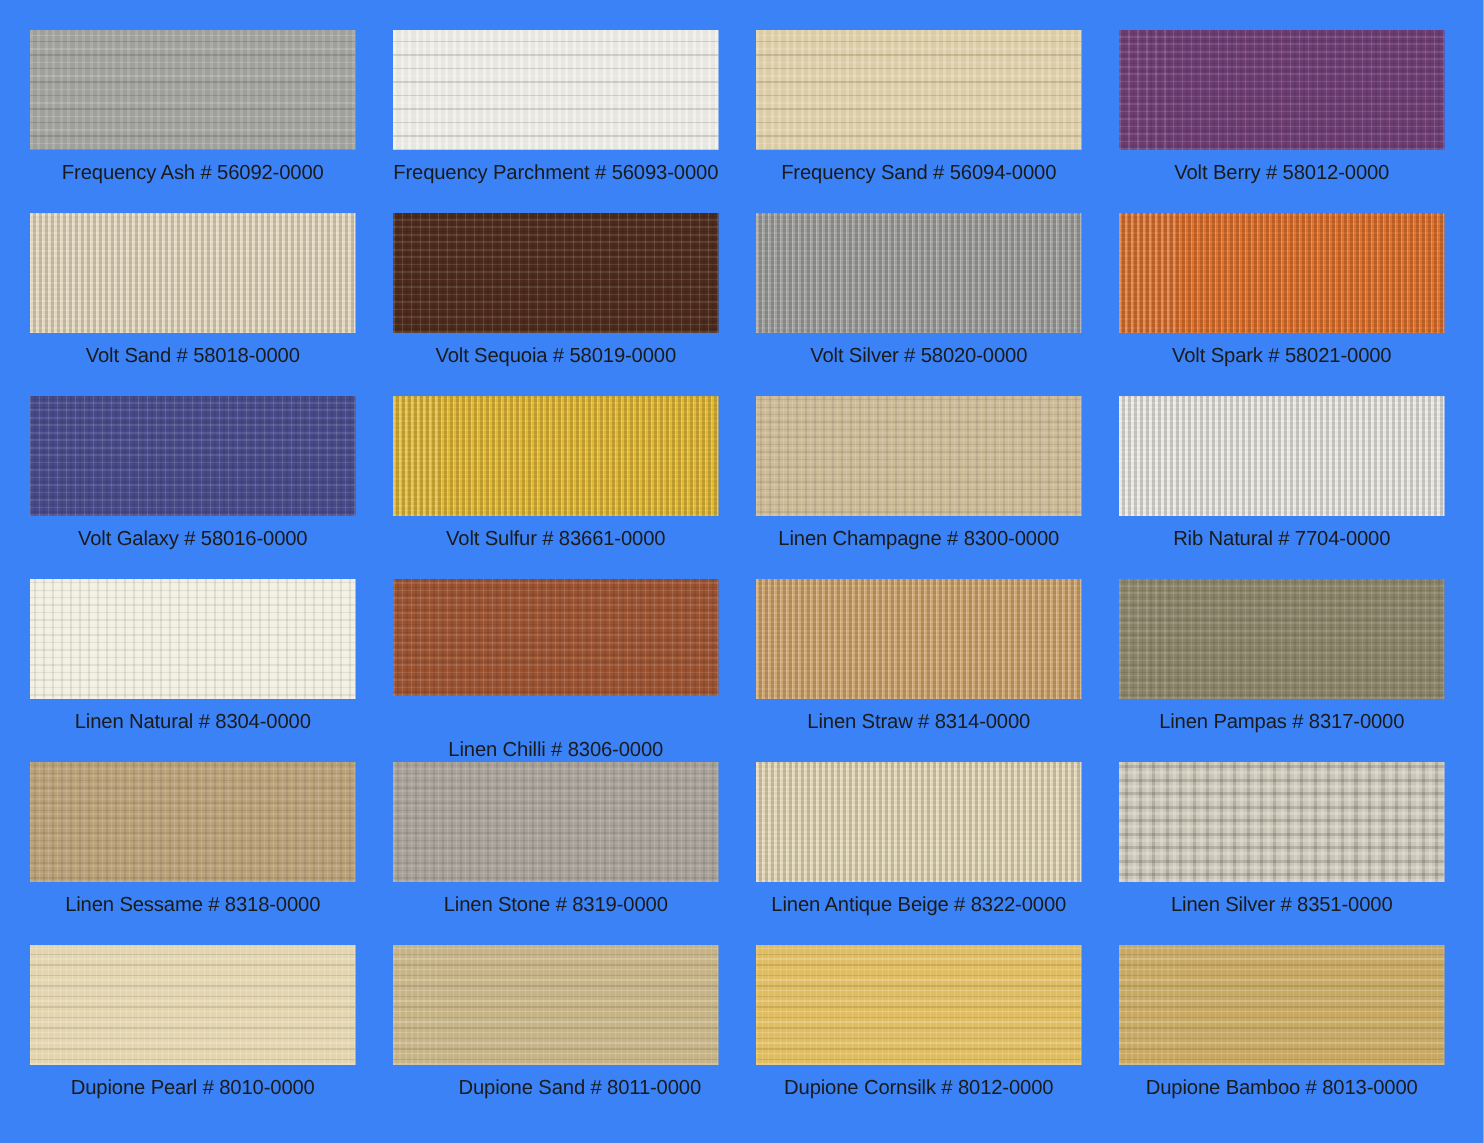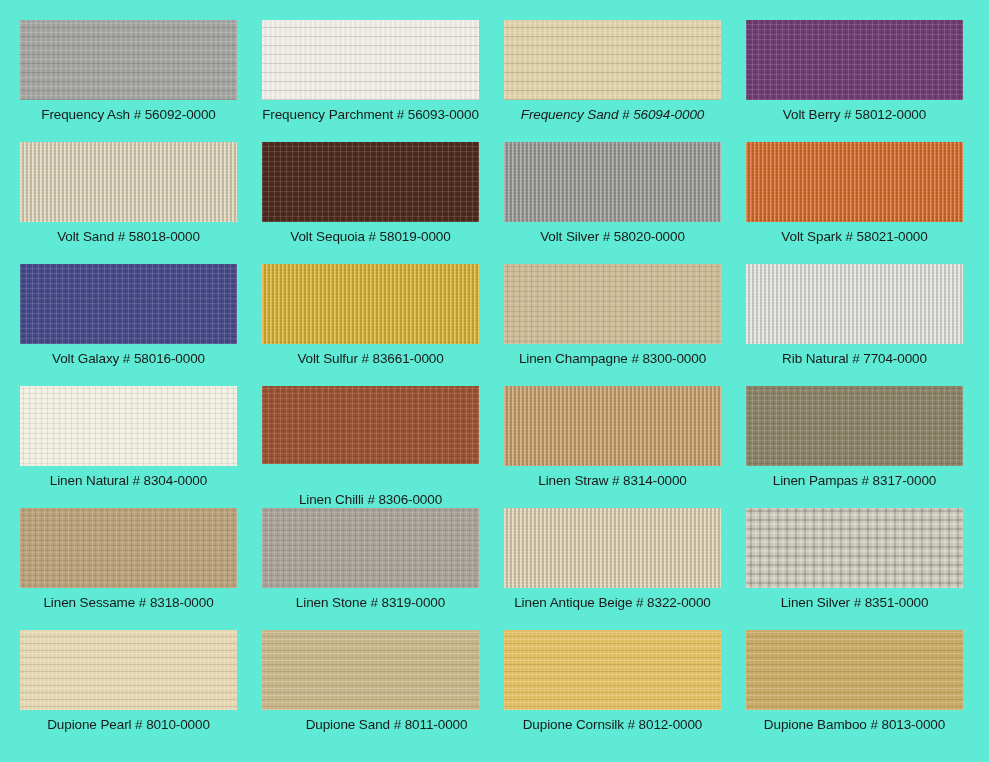--- a/index.html
+++ b/index.html
@@ -169,41 +169,41 @@
     line-height: 16px;
     color: #1a1a1a;
     text-align: center;
     white-space: nowrap;
     letter-spacing: -0.1px;
   }
 </style>
 </head>
 <body>
 
-<div id="catalog" style="background: #5eead4;">
+<div id="catalog" style="background: #3b82f6;">
     <div class="swatch-cell">
       <div class="swatch-chip tex-slub" style="background-color: rgb(165, 165, 162);">
         <div class="warp"></div>
         <div class="weft"></div>
       </div>
       <div class="swatch-label" style="color: rgb(26, 26, 26);">Frequency Ash # 56092-0000</div>
     </div>
     <div class="swatch-cell">
       <div class="swatch-chip tex-slub" style="background-color: rgb(241, 239, 233);">
         <div class="warp"></div>
         <div class="weft"></div>
       </div>
       <div class="swatch-label" style="color: rgb(26, 26, 26);">Frequency Parchment # 56093-0000</div>
     </div>
     <div class="swatch-cell">
       <div class="swatch-chip tex-slub" style="background-color: rgb(227, 212, 174);">
         <div class="warp"></div>
         <div class="weft"></div>
       </div>
-      <div class="swatch-label" style="color: rgb(26, 26, 26); font-style: italic;">Frequency Sand # 56094-0000</div>
+      <div class="swatch-label" style="color: rgb(26, 26, 26);">Frequency Sand # 56094-0000</div>
     </div>
     <div class="swatch-cell">
       <div class="swatch-chip tex-weave" style="background-color: rgb(109, 61, 114);">
         <div class="warp"></div>
         <div class="weft"></div>
       </div>
       <div class="swatch-label" style="color: rgb(26, 26, 26);">Volt Berry # 58012-0000</div>
     </div>
     <div class="swatch-cell">
       <div class="swatch-chip tex-rib" style="background-color: rgb(232, 221, 194);">

